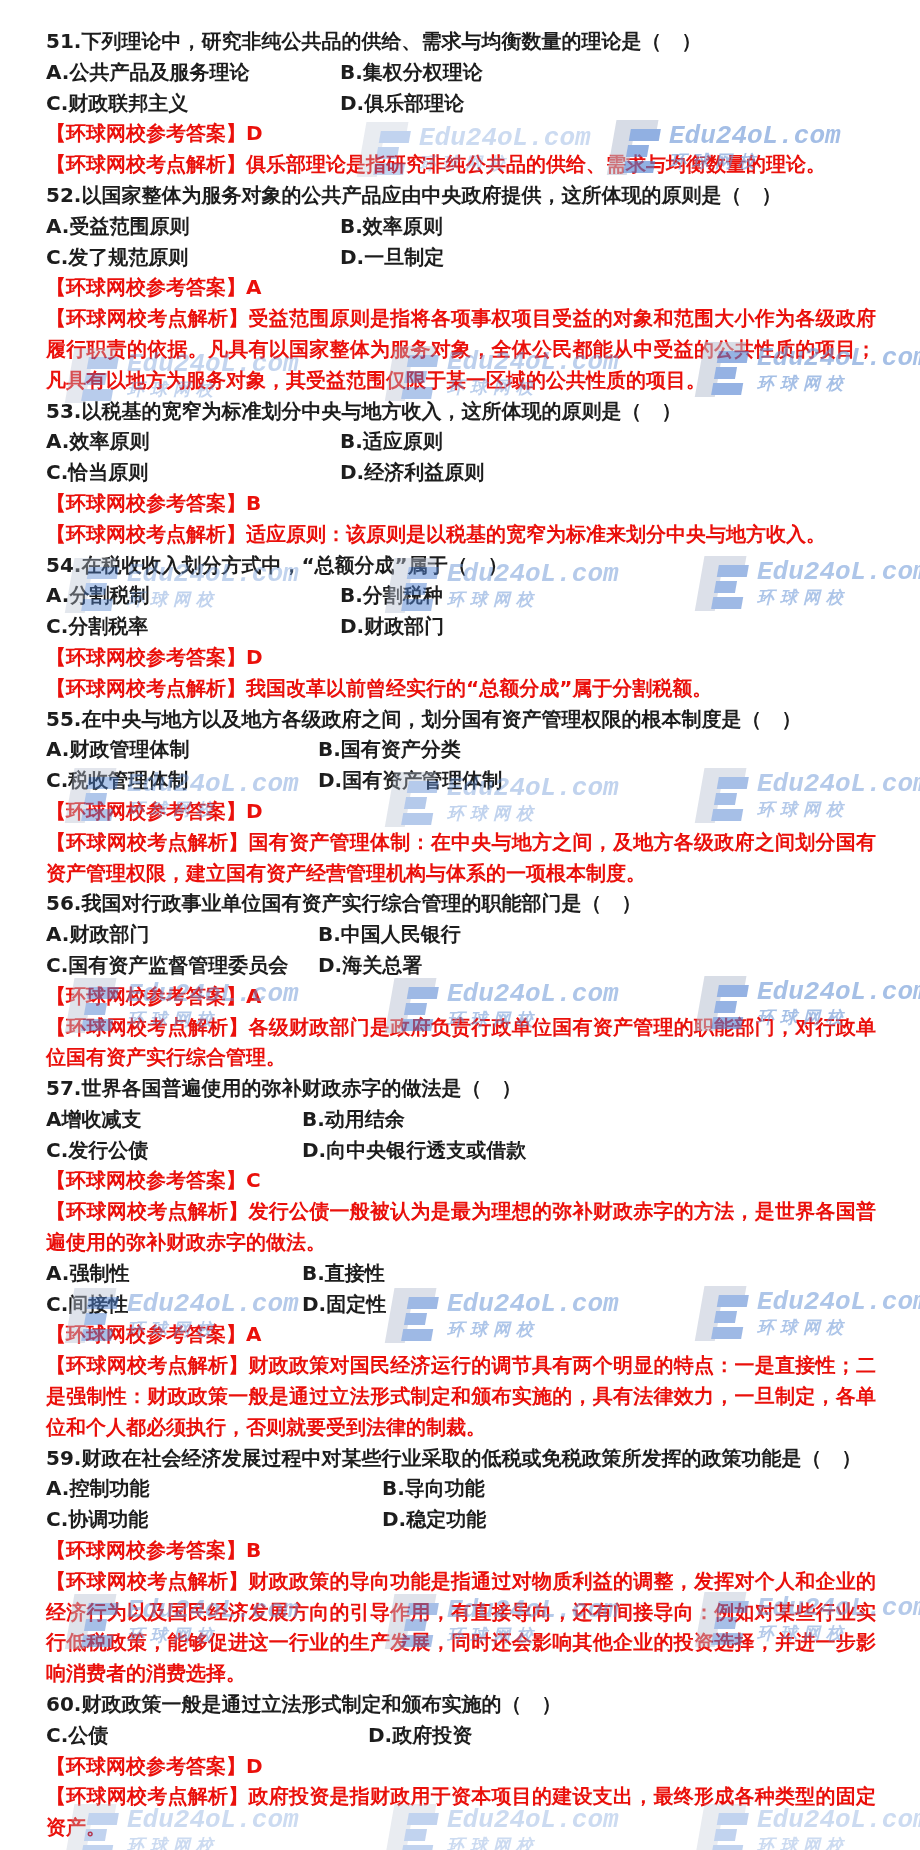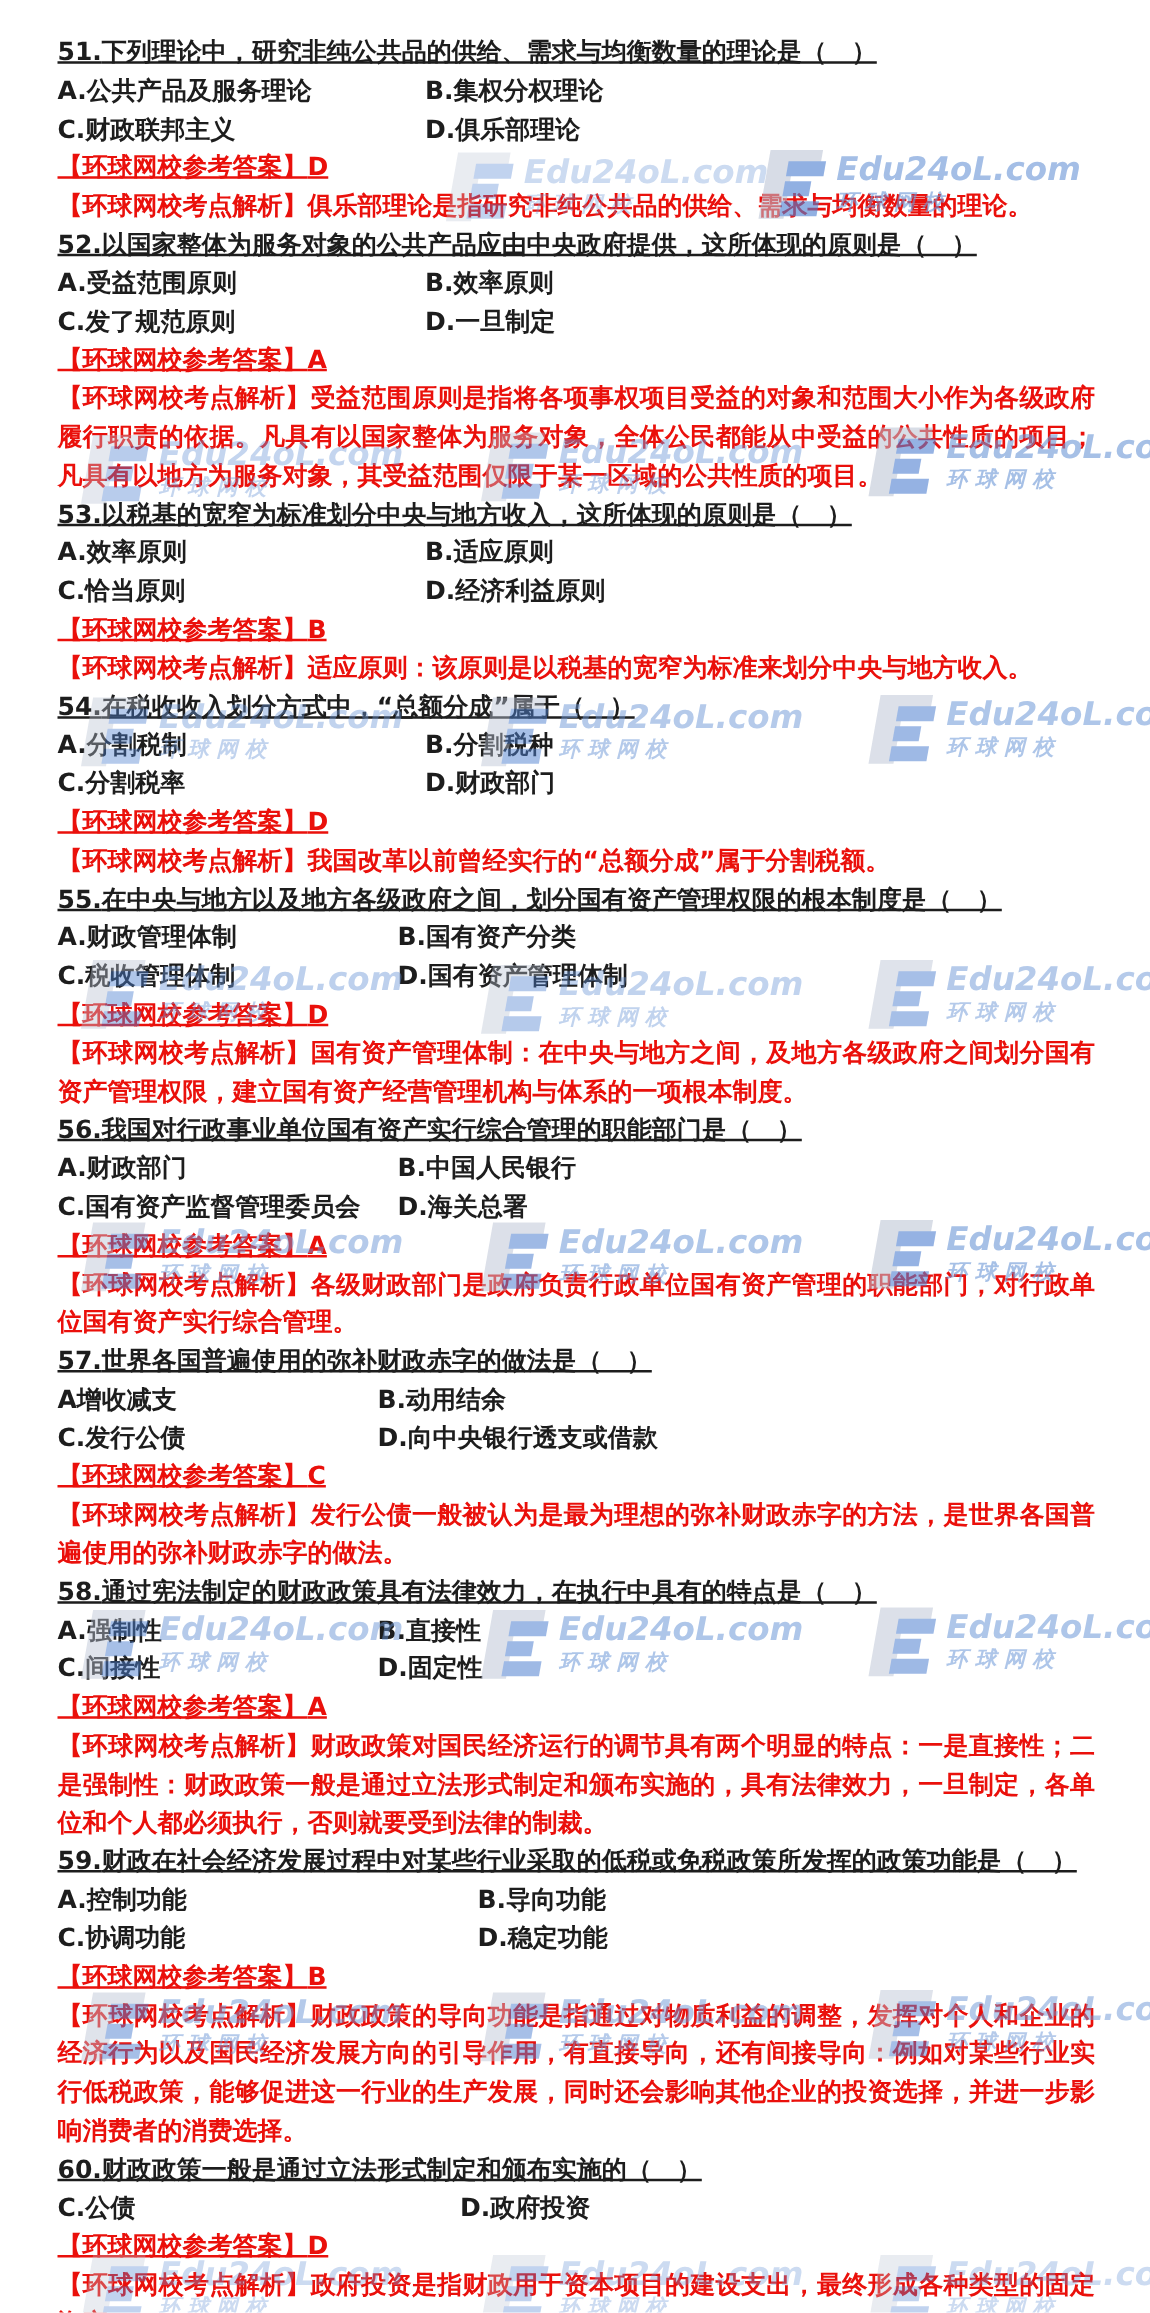--- a/index.html
+++ b/index.html
@@ -18,33 +18,33 @@
   }
   #doc{
     position:relative;z-index:1;
     padding:26px 44px 0 46px;
     color:var(--ink);
     font-weight:700;
     font-size:20px;
     line-height:30.8px;
   }
   .qb{margin:0;}
-  .line{white-space:nowrap;text-decoration:underline;}
+  .line{white-space:nowrap;}
   .opt{display:inline-block;}
   .opt-left{display:inline-block;width:294px;}
   #doc .qb:nth-of-type(5) .opt-left,
   #doc .qb:nth-of-type(6) .opt-left{width:272px;}
   #doc .qb:nth-of-type(7) .opt-left,
   #doc .qb:nth-of-type(8) .opt-left{width:256px;}
   #doc .qb:nth-of-type(9) .opt-left{width:336px;}
   #doc .qb:nth-of-type(10) .opt-left{width:322px;}
   .ans-line{color:var(--red);}
   .analysis{color:var(--red);text-align:justify;}
   
-  #wm-layer{position:absolute;inset:0;z-index:2;pointer-events:none;}
+  #wm-layer{position:absolute;inset:0;z-index:2;pointer-events:none;font-family:Liberation Mono, monospace;}
   .wm{
     position:absolute;
     display:flex;align-items:center;gap:7px;
     mix-blend-mode:multiply;
     width:250px;height:66px;
   }
   .wm-logo{flex:0 0 auto;}
   .wm-logo-light{fill:var(--wm-light);opacity:.9;}
   .wm-logo-dark{fill:var(--wm-dark);}
   .wm-text{line-height:1;}
@@ -105,21 +105,20 @@
 
   <section class="qb">
     <div class="line q-line"><span>57.</span><span>世界各国普遍使用的弥补财政赤字的做法是（　）</span></div>
     <div class="line opt-row"><span class="opt opt-left">A增收减支</span><span class="opt">B.动用结余</span></div>
     <div class="line opt-row"><span class="opt opt-left">C.发行公债</span><span class="opt">D.向中央银行透支或借款</span></div>
     <div class="line ans-line"><span>【环球网校参考答案】</span><span>C</span></div>
     <div class="analysis"><span>【环球网校考点解析】</span><span>发行公债一般被认为是最为理想的弥补财政赤字的方法，是世界各国普遍使用的弥补财政赤字的做法。</span></div>
   </section>
 
   <section class="qb">
-    <div class="line q-line"><span>58.</span><span>通过宪法制定的财政政策具有法律效力，在执行中具有的特点是（　）</span></div>
     <div class="line opt-row"><span class="opt opt-left">A.强制性</span><span class="opt">B.直接性</span></div>
     <div class="line opt-row"><span class="opt opt-left">C.间接性</span><span class="opt">D.固定性</span></div>
     <div class="line ans-line"><span>【环球网校参考答案】</span><span>A</span></div>
     <div class="analysis"><span>【环球网校考点解析】</span><span>财政政策对国民经济运行的调节具有两个明显的特点：一是直接性；二是强制性：财政政策一般是通过立法形式制定和颁布实施的，具有法律效力，一旦制定，各单位和个人都必须执行，否则就要受到法律的制裁。</span></div>
   </section>
 
   <section class="qb">
     <div class="line q-line"><span>59.</span><span>财政在社会经济发展过程中对某些行业采取的低税或免税政策所发挥的政策功能是（　）</span></div>
     <div class="line opt-row"><span class="opt opt-left">A.控制功能</span><span class="opt">B.导向功能</span></div>
     <div class="line opt-row"><span class="opt opt-left">C.协调功能</span><span class="opt">D.稳定功能</span></div>

